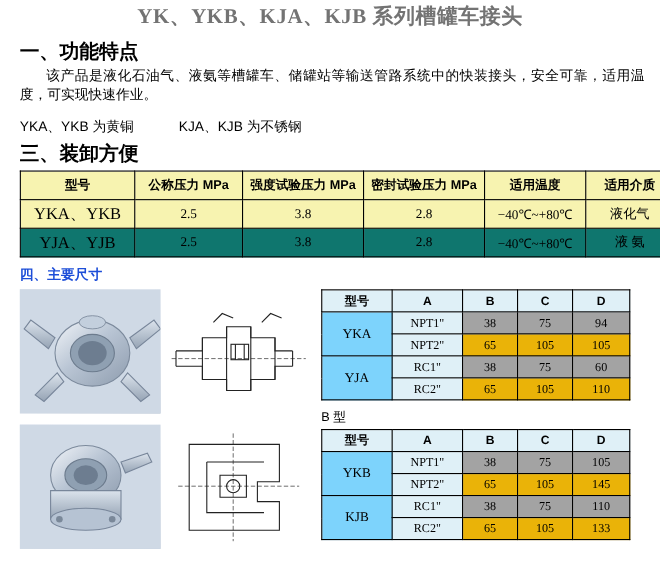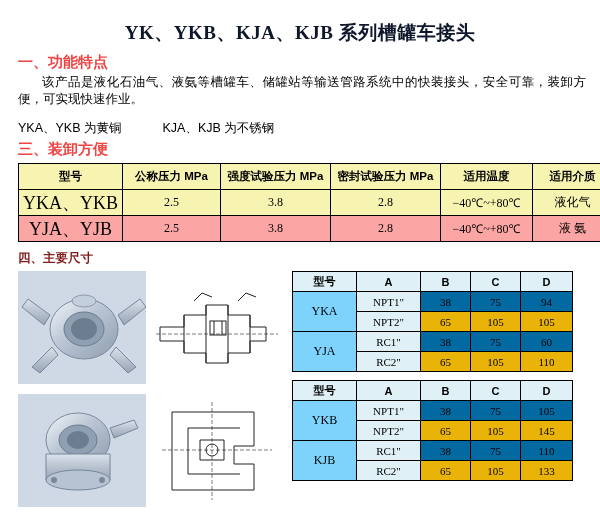--- a/index.html
+++ b/index.html
@@ -19,28 +19,28 @@
     position: relative;
     width: 600px;
     height: 516px;
   }
   .title {
     text-align: center;
     font-family: "Liberation Serif", serif;
     font-weight: bold;
     font-size: 19px;
     letter-spacing: 0.5px;
-    padding-top: 20px;
+    padding-top: 2px;
     padding-bottom: 4px;
-    color: #0f172a;
+    color: #737373;
   }
   .section-head {
-    color: #ef4444;
+    color: #000000;
     font-weight: bold;
-    font-size: 15px;
+    font-size: 18px;
     font-family: Liberation Sans, sans-serif;
     margin: 3px 0 2px 18px;
   }
   .para {
     font-size: 12.5px;
     line-height: 17px;
     margin: 0 14px 0 18px;
     text-align: justify;
     font-family: "Liberation Sans", sans-serif;
   }
@@ -74,28 +74,28 @@
   }
   table.spec thead th {
     background: #f7f3b0;
     font-family: "Liberation Sans", sans-serif;
     font-size: 11.5px;
   }
   table.spec tbody tr.row-a td {
     background: #f7f3b0;
   }
   table.spec tbody tr.row-b td {
-    background: #fca5a5;
+    background: #0f766e;
   }
   table.spec td.model {
-    font-size: 18px;
+    font-size: 15px;
   }
 
   .sizes-head {
-    color: #7f1d1d;
+    color: #1d4ed8;
     font-weight: bold;
     font-size: 12.5px;
     margin: 8px 0 4px 18px;
   }
 
   .lower {
     position: relative;
     margin-left: 18px;
     width: 566px;
   }
@@ -159,36 +159,36 @@
   }
   table.dim td.mdl {
     background: #7dd3fc;
     font-size: 12px;
     font-family: "Liberation Serif", serif;
   }
   table.dim td.thread {
     background: #dff0f7;
   }
   table.dim td.num {
-    background: #0369a1;
+    background: #a3a3a3;
   }
   table.dim tr.alt td.num {
     background: #eab308;
   }
   .b-block { margin-top: 8px; }
 </style>
 </head>
 <body>
 
 <div class="page">
 
   <div class="title">YK、YKB、KJA、KJB 系列槽罐车接头</div>
 
   <div class="section-head">一、功能特点</div>
-  <div class="para indent">该产品是液化石油气、液氨等槽罐车、储罐站等输送管路系统中的快装接头，安全可靠，装卸方便，可实现快速作业。</div>
+  <div class="para indent">该产品是液化石油气、液氨等槽罐车、储罐站等输送管路系统中的快装接头，安全可靠，适用温度，可实现快速作业。</div>
 
   <div class="mat-line">
     <span>YKA、YKB 为黄铜</span>
     <span class="gap"></span>
     <span>KJA、KJB 为不锈钢</span>
   </div>
 
   <div class="section-head">三、装卸方便</div>
 
   <table class="spec">
@@ -357,20 +357,21 @@
           <tr class="alt">
             <td class="thread">RC2"</td>
             <td class="num">65</td>
             <td class="num">105</td>
             <td class="num">110</td>
           </tr>
         </tbody>
       </table>
 
       <div class="b-block">
+        <div class="type-label">B 型</div>
         <table class="dim">
           <colgroup>
             <col style="width:64px">
               <col style="width:64px">
               <col style="width:50px">
               <col style="width:50px">
               <col style="width:52px">
           </colgroup>
           <thead>
             <tr>

